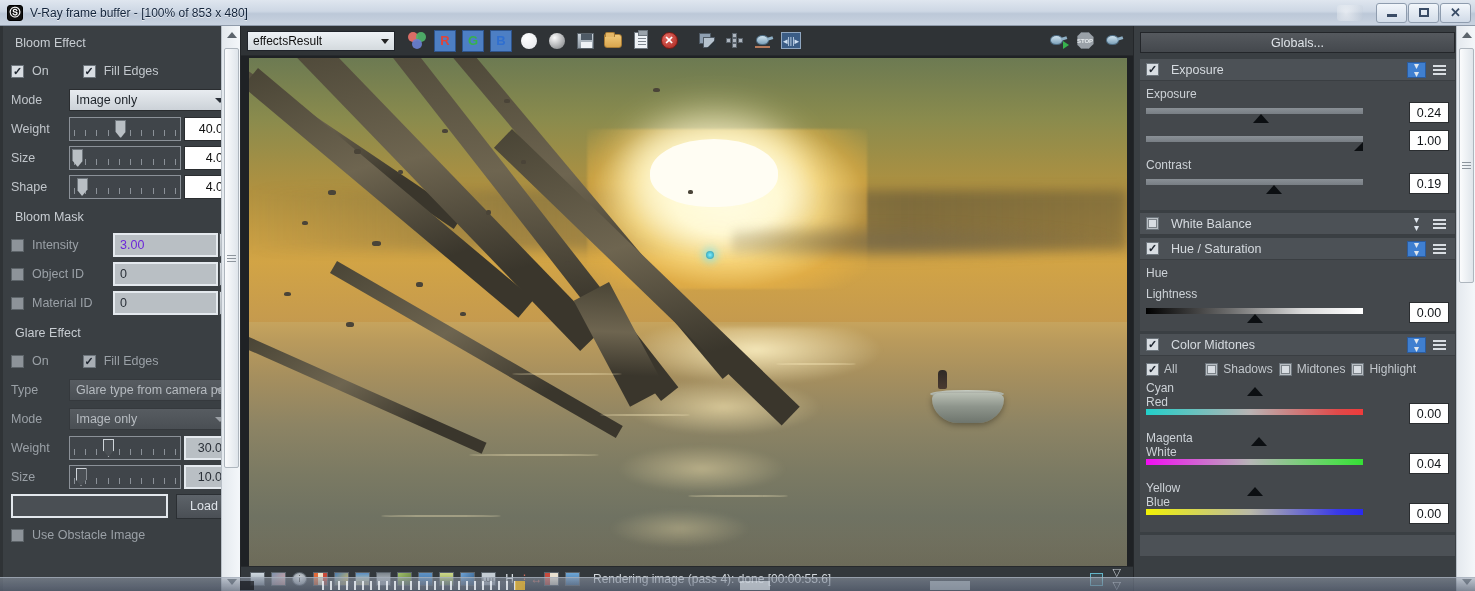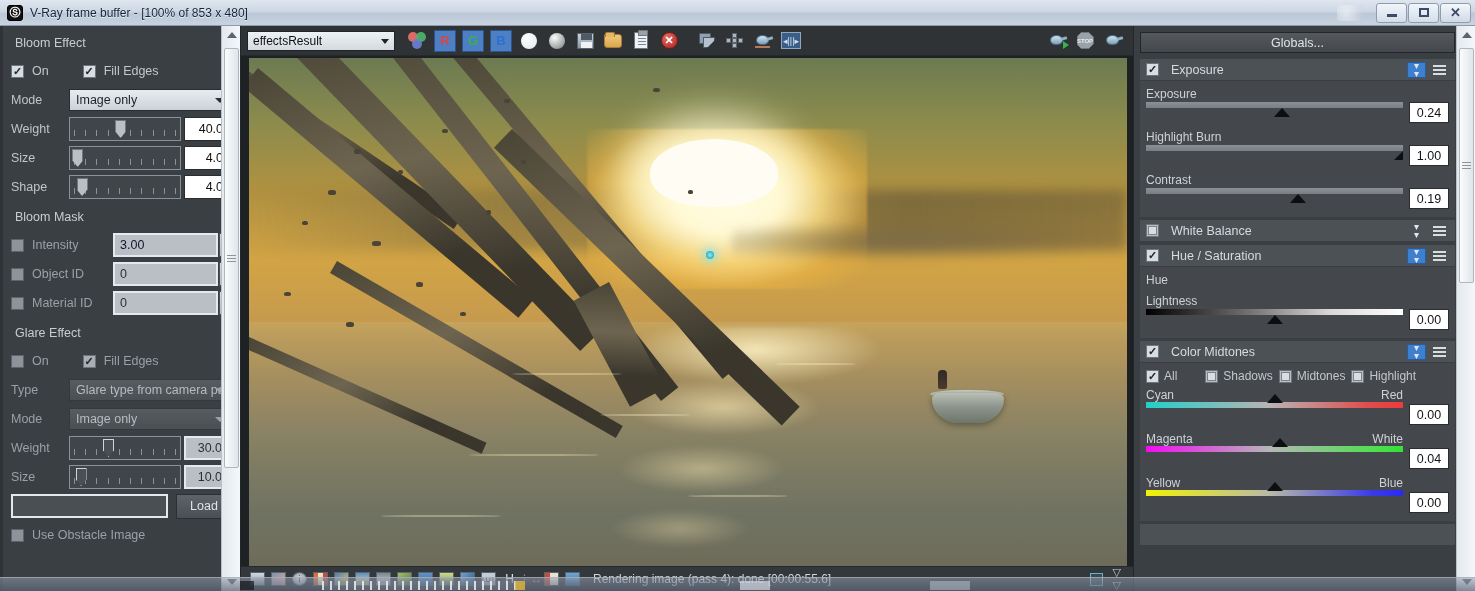--- a/index.html
+++ b/index.html
@@ -333,21 +333,21 @@
     align-items: center; justify-content: center; flex-shrink: 0;
   }
   .hbtn.active { background: #3f7fd0; border: 1px solid #2b5b9c; }
   .dchevs { color: #dfe6ee; font-size: 10px; line-height: .8; }
   .burger { width: 13px; }
   .burger i { display: block; height: 2px; background: #d8dde2; margin: 2px 0; }
   .sect-body { padding: 6px 6px 8px 6px; background: #44484c; }
 
   .ctl { margin-bottom: 7px; position: relative; }
   .ctl-label { color: #cdd2d7; font-size: 12px; margin-bottom: 1px; }
-  .ctl-row { display: flex; align-items: flex-start; }
+  .ctl-row { display: flex; align-items: flex-end; gap: 40px; }
   .track-wrap { flex: 1; position: relative; padding-bottom: 9px; }
   .track { height: 6px; background: linear-gradient(180deg,#8a9096,#787e84); }
   .tri-knob {
     position: absolute; top: 6px; width: 0; height: 0;
     border-left: 8px solid transparent; border-right: 8px solid transparent;
     border-bottom: 9px solid #0c0f12; transform: translateX(-8px);
   }
   .tri-knob.rightend {
     border-left: 9px solid transparent; border-right: 0; border-bottom: 9px solid #0c0f12;
     transform: translateX(-9px);
@@ -359,21 +359,21 @@
   }
   .grad-hue { background: linear-gradient(90deg,#ff0000,#ffff00 16%,#00ff00 33%,#00ffff 50%,#0000ff 66%,#ff00ff 83%,#ff0033 100%); }
   .grad-sat { background: linear-gradient(90deg,#b08b8b,#c9c9c9 35%,#3fe0c0 82%,#20e6bf 100%); }
   .grad-light { background: linear-gradient(90deg,#000000,#6b6b6b 38%,#d9d9d9 72%,#ffffff 100%); }
   .grad-cr { background: linear-gradient(90deg,#22cfc9,#b9b3b3 48%,#e14a4a 88%,#ef3b3b 100%); }
   .grad-mg { background: linear-gradient(90deg,#f10df1,#b6b6b6 48%,#52dd52 88%,#35e035 100%); }
   .grad-yb { background: linear-gradient(90deg,#f2f205,#b9b9a8 48%,#3a3ae6 88%,#2a2af0 100%); }
   .cb-row { display: flex; align-items: center; margin-bottom: 5px; }
   .cb-chk { display: flex; align-items: center; margin-right: 6px; }
   .cb-chk .chk-lbl { margin-left: 5px; font-size: 12px; }
-  .endlabels { display: flex; justify-content: space-between; }
+  .endlabels { display: flex; justify-content: space-between; flex-direction: column; }
   .endlabels span { color: #cdd2d7; font-size: 12px; }
 
   .rp-scroll {
     position: absolute; right: 0; top: 0; width: 19px; height: 565px;
     background: linear-gradient(90deg,#e4e9ee,#f4f7fa); border-left: 1px solid #b9c0c7;
   }
   .rp-scroll .arr { width: 19px; height: 18px; display: flex; align-items: center; justify-content: center; }
   .rp-scroll .arr.bot { position: absolute; bottom: 0; }
   .rp-scroll .thumb {
     position: absolute; left: 2px; top: 22px; width: 15px; height: 235px;
@@ -506,21 +506,21 @@
               <div class="up"></div>
               <div class="dn"></div>
             </div>
         </div>
 
         <div class="group-title" style="padding-top:8px">Bloom Mask</div>
 
         <div class="row">
           <div class="chk dim"></div>
           <span class="chk-lbl off" style="width:78px">Intensity</span>
-          <div class="numbox left wide" style="background:#b9bfc4;color:#0f172a;border-color:#e4e9ee;border-width:2px">3.00</div>
+          <div class="numbox left wide" style="background:#b9bfc4;color:#6d28d9;border-color:#e4e9ee;border-width:2px">3.00</div>
           <div class="spin">
               <div class="up"></div>
               <div class="dn"></div>
             </div>
         </div>
 
         <div class="row">
           <div class="chk dim"></div>
           <span class="chk-lbl off" style="width:78px">Object ID</span>
           <div class="numbox left wide" style="background:#b9bfc4;color:#2a3038;border-color:#e4e9ee;border-width:2px">0</div>
@@ -831,30 +831,29 @@
             <div class="ctl-label">Exposure</div>
             <div class="ctl-row">
               <div class="track-wrap">
                 <div class="track"></div>
                 <div class="tri-knob" style="left:53%"></div>
               </div>
               <div class="valbox">0.24</div>
             </div>
           </div>
           <div class="ctl">
-            <div class="ctl-label">Highlight Burn</div>
             <div class="ctl-row">
               <div class="track-wrap">
                 <div class="track"></div>
                 <div class="tri-knob rightend" style="left:100%"></div>
               </div>
               <div class="valbox">1.00</div>
             </div>
           </div>
-          <div class="ctl" style="margin-bottom:0">
+          <div class="ctl" style="margin-bottom:8px">
             <div class="ctl-label">Contrast</div>
             <div class="ctl-row">
               <div class="track-wrap">
                 <div class="track"></div>
                 <div class="tri-knob" style="left:59%"></div>
               </div>
               <div class="valbox">0.19</div>
             </div>
           </div>
         </div>

